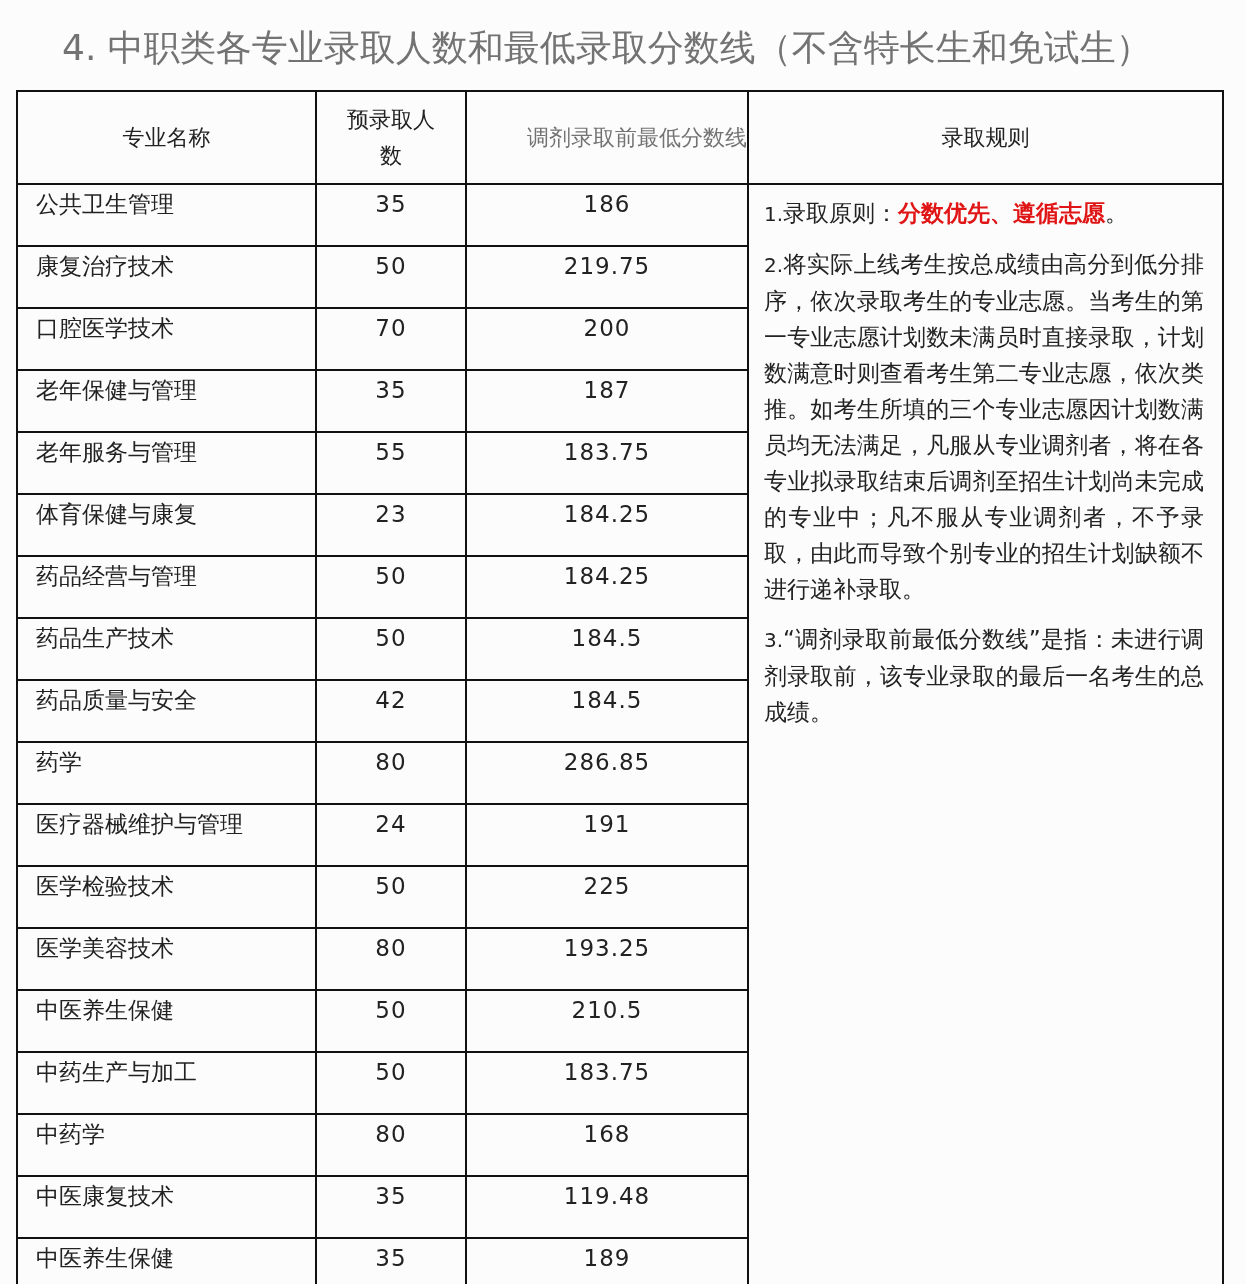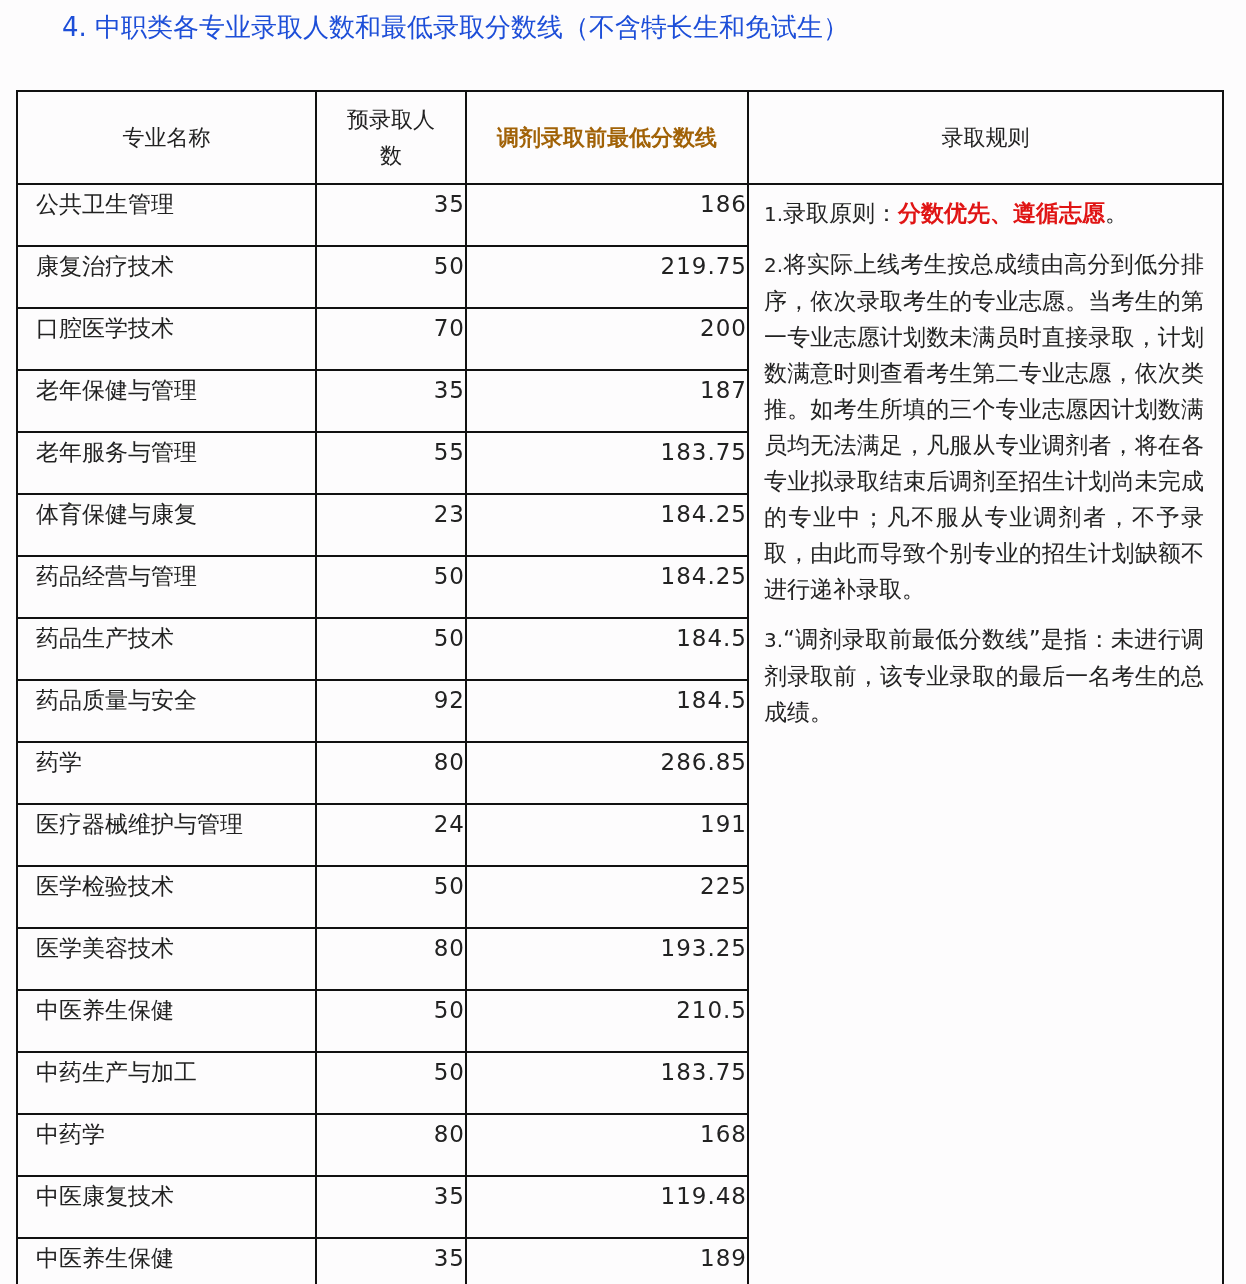--- a/index.html
+++ b/index.html
@@ -2,36 +2,36 @@
 <html><head>
 <meta charset="utf-8">
 <style>
   html, body { margin: 0; padding: 0; }
   body {
     width: 1246px; height: 1284px; background: #fdfcfd; position: relative;
     font-family: "DejaVu Sans", "Liberation Sans", sans-serif; color: #222;
     overflow: hidden;
   }
   .title {
-    position: absolute; left: 62px; top: 5px;
-    font-size: 26px; line-height: 44px; color: #1d4ed8; letter-spacing: 0px;
+    position: absolute; left: 62px; top: 26px;
+    font-size: 36px; line-height: 44px; color: #737373; letter-spacing: 0px;
     white-space: nowrap;
   }
   table.main {
     position: absolute; left: 16px; top: 90px;
     border-collapse: collapse; table-layout: fixed;
     width: 1206px;
   }
   table.main td, table.main th { border: 2px solid #111; padding: 0; vertical-align: top; }
   th { font-weight: normal; font-size: 22px; height: 91px; vertical-align: middle !important; text-align: center; color: #222; }
-  th.red { color: #a16207; font-weight: bold; }
+  th.red { color: #737373; font-weight: normal; text-align: right; }
   th.cnt { line-height: 36px; }
   td { height: 58px; font-size: 23px; }
   td.name { padding-left: 18px !important; padding-top: 2px !important; line-height: 34px; }
-  td.num { text-align: right; padding-top: 2px !important; line-height: 34px; letter-spacing: 1px; margin-top: 20px; }
+  td.num { text-align: center; padding-top: 2px !important; line-height: 34px; letter-spacing: 1px; margin-top: 20px; }
   td.rules { padding: 6px 18px 0 15px !important; font-size: 23px; line-height: 36px; color: #222; border-right: 2px solid #111; }
   .rule { margin: 4px 0 14px 0; text-align: justify; }
   .rule .em { color: #e01515; font-weight: bold; }
   .rule .n { font-size: 20px; }
 </style>
 </head>
 <body>
 
 <div class="title">4. 中职类各专业录取人数和最低录取分数线（不含特长生和免试生）</div>
 
@@ -91,21 +91,21 @@
         <td class="num">50</td>
         <td class="num">184.25</td>
       </tr>
     <tr>
         <td class="name">药品生产技术</td>
         <td class="num">50</td>
         <td class="num">184.5</td>
       </tr>
     <tr>
         <td class="name">药品质量与安全</td>
-        <td class="num">92</td>
+        <td class="num">42</td>
         <td class="num">184.5</td>
       </tr>
     <tr>
         <td class="name">药学</td>
         <td class="num">80</td>
         <td class="num">286.85</td>
       </tr>
     <tr>
         <td class="name">医疗器械维护与管理</td>
         <td class="num">24</td>

